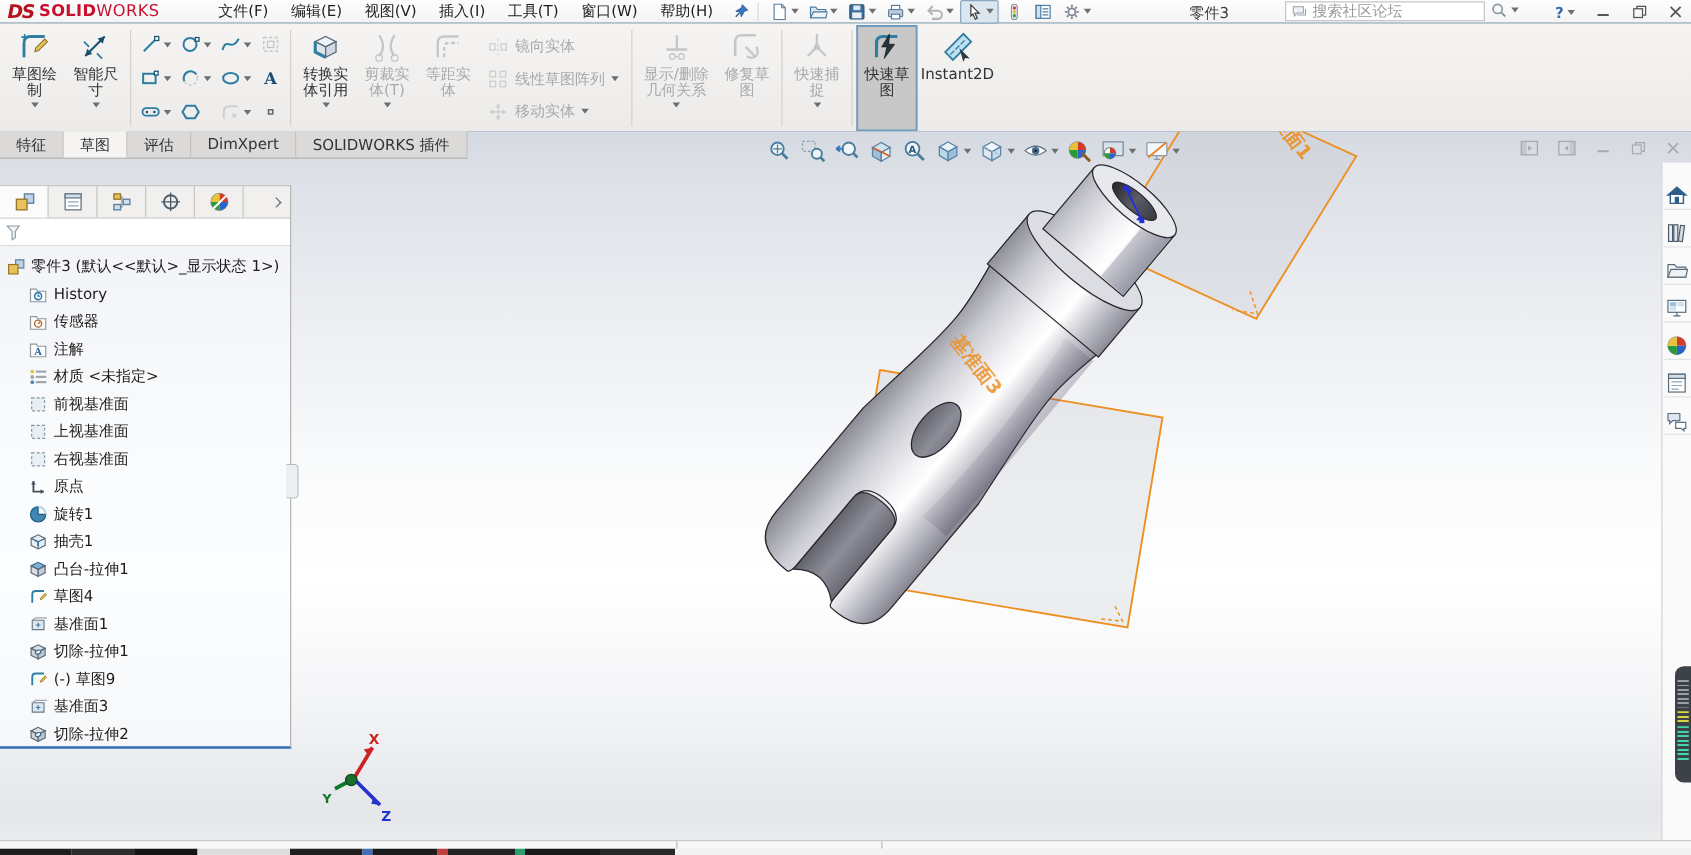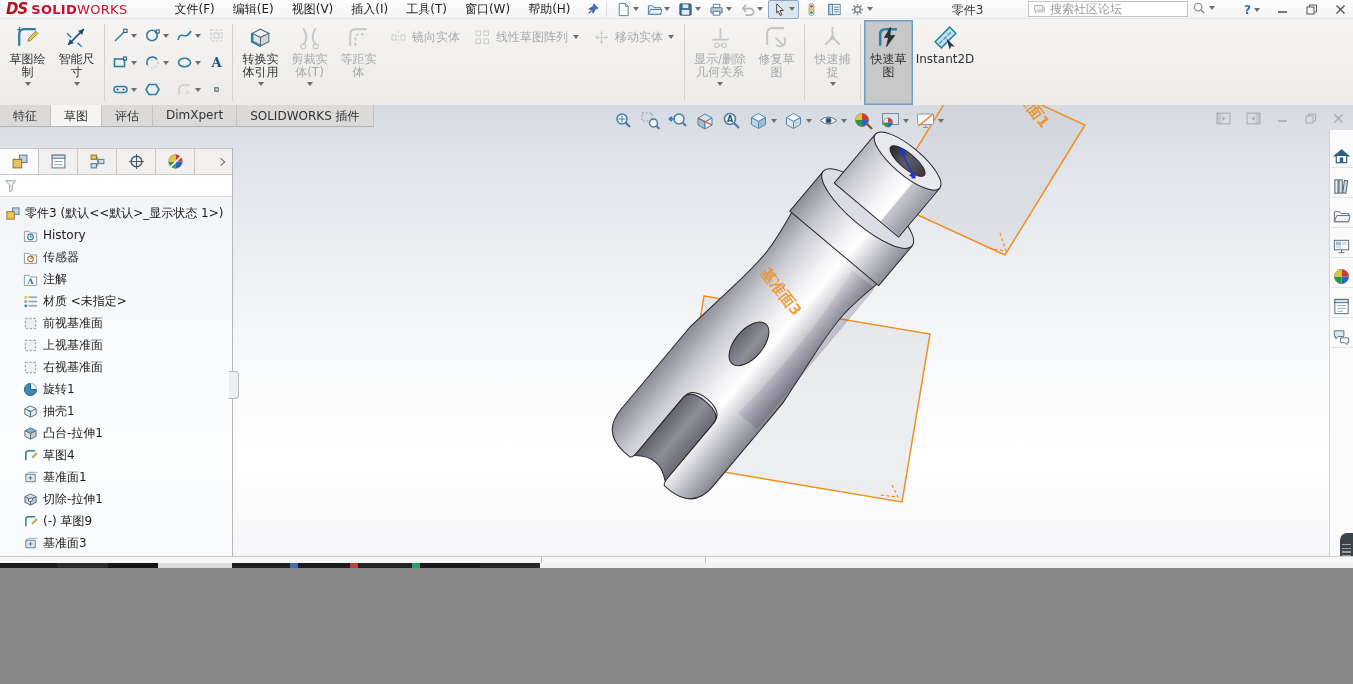--- a/index.html
+++ b/index.html
@@ -1,17 +1,17 @@
 <!DOCTYPE html>
 <html><head>
 <meta charset="utf-8">
 <style>
 *{margin:0;padding:0;box-sizing:border-box}
 body{background:#888;font-family:"DejaVu Sans","Liberation Sans",sans-serif}
-#app{position:relative;width:1353px;height:568px;background:#0c4a6e;overflow:hidden;font-size:12px;color:#2b2b2b}
+#app{position:relative;width:1353px;height:684px;background:#0c4a6e;overflow:hidden;font-size:12px;color:#2b2b2b}
 [data-icon]{display:inline-block;line-height:0}
 [data-icon] svg{width:100%;height:100%;display:block}
 .caret{width:0;height:0;border-left:3.5px solid transparent;border-right:3.5px solid transparent;border-top:4px solid #6e6e6e;display:inline-block}
 
 #titlebar{position:absolute;top:0;left:0;right:0;height:19px;background:linear-gradient(#fdfdfd,#f4f4f4);display:flex;align-items:center;z-index:60;border-bottom:1px solid #e6e6e6}
 .logo{display:flex;align-items:center;height:100%;padding:0 10px 0 6px}
 .ds{font-style:italic;font-weight:bold;font-size:15px;color:#b5121b;letter-spacing:-1px;margin-right:4px}
 .sw{font-size:13px;color:#c8102e;letter-spacing:.3px}
 .sw b{font-weight:bold}
 #menubar{display:flex;margin-left:28px}
@@ -39,21 +39,21 @@
 .rlb{font-size:12px;line-height:13px;text-align:center;width:44px;word-break:break-all;color:#333}
 .rbig .caret{margin-top:3px}
 .rbig.dis .rlb{color:#a9a9a9}
 .dis [data-icon]{filter:grayscale(1) opacity(.55)}
 .rbig.on{background:#c8c8c8;box-shadow:inset 0 0 0 1.5px #6f9cc2}
 .rbig.wide{width:64px}.rbig.wide .rlb{width:62px}
 .rbig.nb .rlb{word-break:normal;width:auto;white-space:nowrap}
 .egrid{display:grid;grid-template-columns:repeat(4,auto);grid-template-rows:repeat(3,27px);align-items:center;padding:2px 1px;column-gap:1px}
 .ecell{display:flex;align-items:center;gap:2px;padding:0 3px}
 .eic{width:17px;height:17px}
-.rcol{display:flex;flex-direction:row;padding-top:4px}
+.rcol{display:flex;flex-direction:column;padding-top:4px}
 .rrow{display:flex;align-items:center;gap:5px;height:26px;padding:0 7px;color:#a9a9a9;white-space:nowrap}
 
 #content{position:absolute;left:0;top:105px;width:1353px;height:579px;background:linear-gradient(180deg,#d5d9e1 0%,#dfe2e8 8%,#eceef2 26%,#f9fafb 46%,#ffffff 62%,#f3f4f6 80%,#e4e6e9 94%,#edeff0 100%)}
 #tabbar{position:absolute;left:0;top:0;height:22px;display:flex;z-index:25;background:#dbdad8;border-bottom:1px solid #b3b2b0}
 .tab{padding:3px 13px 0;border-right:1px solid #c3c2c0;color:#333;white-space:nowrap}
 .tab.active{background:#f5f4f2}
 
 #headsup{position:absolute;left:611px;top:3px;display:flex;align-items:center;gap:2px;z-index:25}
 .hu-btn{display:flex;align-items:center;gap:2px;padding:2px 2px;border-radius:2px}
 .hu-ic{width:21px;height:21px}
@@ -858,20 +858,30 @@
           </div>
         <div class="trow">
             <span class="tic" data-icon="tPlane">
               <svg viewBox="0 0 16 16">
                 <rect x="2.5" y="2.5" width="11" height="11" fill="rgba(180,200,215,.22)" stroke="#8795a0" stroke-dasharray="2.5 1.8"></rect>
               </svg>
             </span>
             <span>右视基准面</span>
           </div>
         <div class="trow">
+            <span class="tic" data-icon="tOrigin">
+              <svg viewBox="0 0 16 16">
+                <path d="M4 3 V12 H13" fill="none" stroke="#44505a" stroke-width="1.6"></path>
+                <path d="M4 3 L2 6 H6Z" fill="#44505a"></path>
+                <path d="M13 12 L10 10 V14Z" fill="#44505a"></path>
+              </svg>
+            </span>
+            <span>原点</span>
+          </div>
+        <div class="trow">
             <span class="tic" data-icon="tRevolve">
               <svg viewBox="0 0 16 16">
                 <path d="M8 1.5 A6.5 6.5 0 1 0 14.5 8 L8 8Z" fill="#3f88b5" stroke="#1d5a80"></path>
                 <path d="M8 1.5 A6.5 6.5 0 0 1 14.5 8" fill="none" stroke="#9fc7dd" stroke-width="1.4"></path>
               </svg>
             </span>
             <span>旋转1</span>
           </div>
         <div class="trow">
             <span class="tic" data-icon="tShell">

